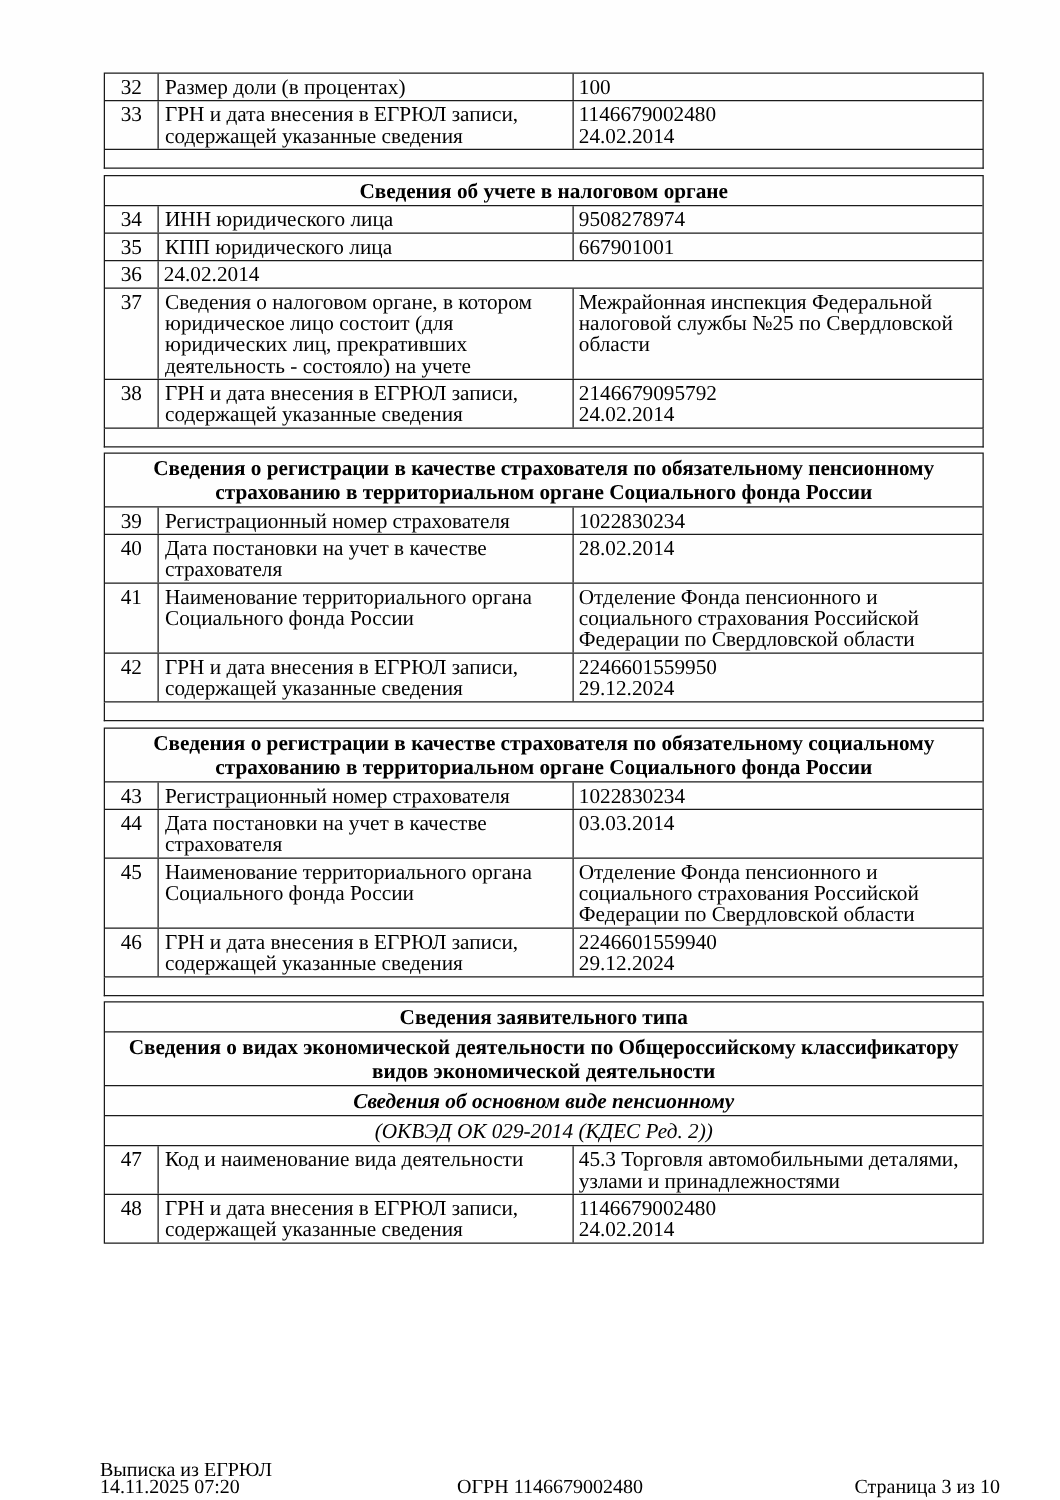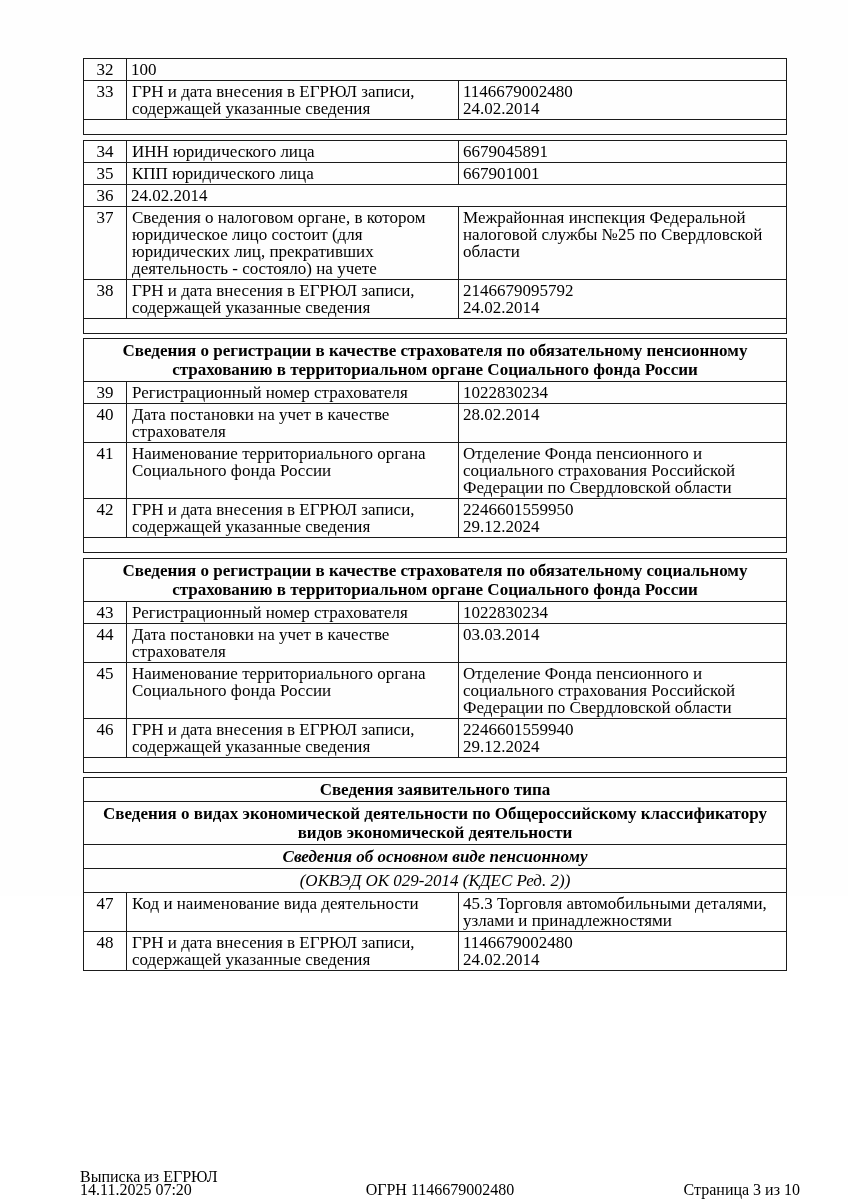--- a/index.html
+++ b/index.html
@@ -101,35 +101,37 @@
 </head>
 <body>
 
 <div class="page">
 
   <div class="doc-body">
 
   <div class="tbl">
         <div class="row">
           <div class="cell cell-num">32</div>
+          <div class="cell cell-label">Размер доли (в процентах)</div>
           <div class="cell cell-value">100</div>
         </div>
         <div class="row">
           <div class="cell cell-num">33</div>
           <div class="cell cell-label">ГРН и дата внесения в ЕГРЮЛ записи, содержащей указанные сведения</div>
           <div class="cell cell-value">1146679002480
 24.02.2014</div>
         </div>
       </div>
       <div class="sep-row"></div>
       <div class="tbl">
+        <div class="hrow bold">Сведения об учете в налоговом органе</div>
         <div class="row">
           <div class="cell cell-num">34</div>
           <div class="cell cell-label">ИНН юридического лица</div>
-          <div class="cell cell-value">6679045891</div>
+          <div class="cell cell-value">9508278974</div>
         </div>
         <div class="row">
           <div class="cell cell-num">35</div>
           <div class="cell cell-label">КПП юридического лица</div>
           <div class="cell cell-value">667901001</div>
         </div>
         <div class="row">
           <div class="cell cell-num">36</div>
           <div class="cell cell-value">24.02.2014</div>
         </div>

